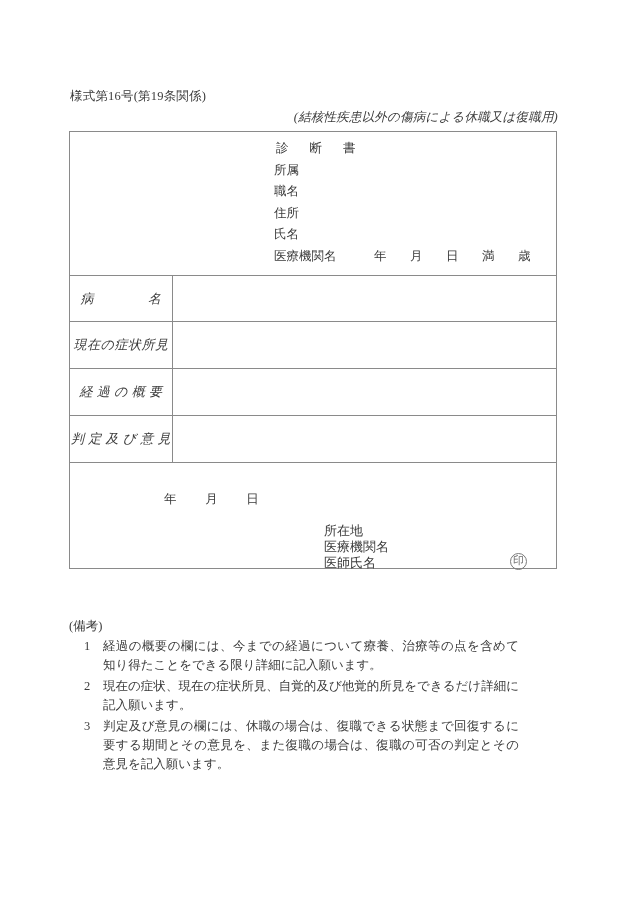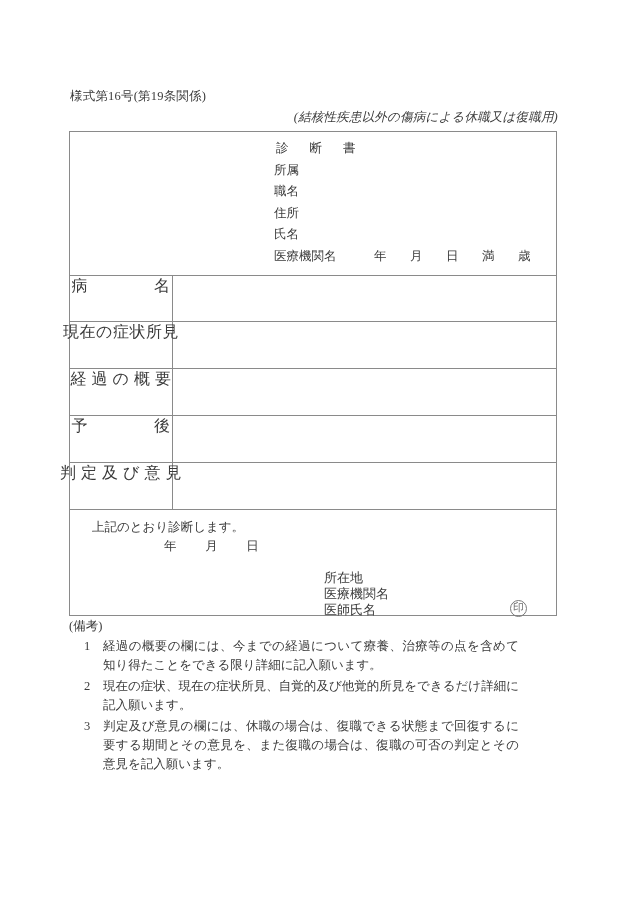--- a/index.html
+++ b/index.html
@@ -61,24 +61,25 @@
   }
   .trow.first {
     border-top: none;
   }
   .cell-label {
     width: 103px;
     flex: 0 0 103px;
     border-right: 1px solid #8a8a8a;
     box-sizing: border-box;
     display: flex;
-    align-items: flex-start;
+    align-items: center;
     justify-content: center;
-    font-size: 16px;
+    font-size: 13px;
     padding: 0 9px;
+    font-style: italic;
   }
   .cell-label .lbl {
     display: flex;
     justify-content: space-between;
     width: 100%;
     white-space: nowrap;
   }
   .cell-label.tight .lbl { justify-content: center; letter-spacing: 0.5px; }
   .cell-value {
     flex: 1 1 auto;
@@ -242,37 +243,30 @@
       <div class="cell-value"></div>
     </div>
 
     <div class="trow row-h-mid">
       <div class="cell-label tight">
         <span class="lbl">経 過 の 概 要</span>
       </div>
       <div class="cell-value"></div>
     </div>
 
-    <div class="trow row-h-mid">
-      <div class="cell-label tight">
-        <span class="lbl">予　　　　後</span>
-      </div>
-      <div class="cell-value"></div>
-    </div>
 
     <div class="trow row-h-mid">
       <div class="cell-label tight">
         <span class="lbl">判 定 及 び 意 見</span>
       </div>
       <div class="cell-value"></div>
     </div>
 
     <div class="trow">
       <div class="cell-value sign-block">
-        <div class="declaration">上記のとおり診断します。</div>
         <div class="sign-date">
           <span class="u">年</span>
           <span class="u">月</span>
           <span class="u last">日</span>
         </div>
         <div class="issuer">
           <div class="issuer-line">所在地</div>
           <div class="issuer-line">医療機関名</div>
           <div class="issuer-line">医師氏名</div>
         </div>

